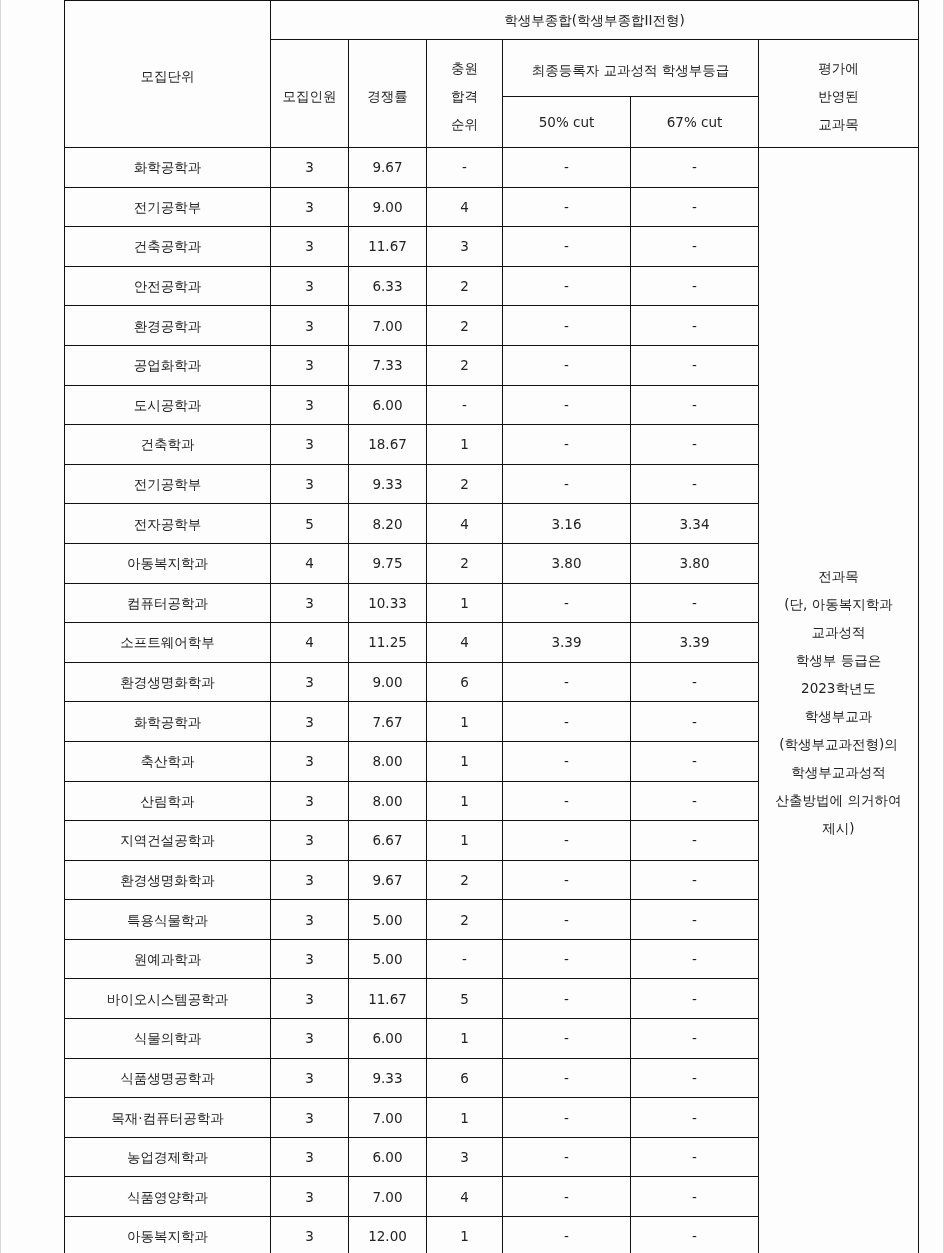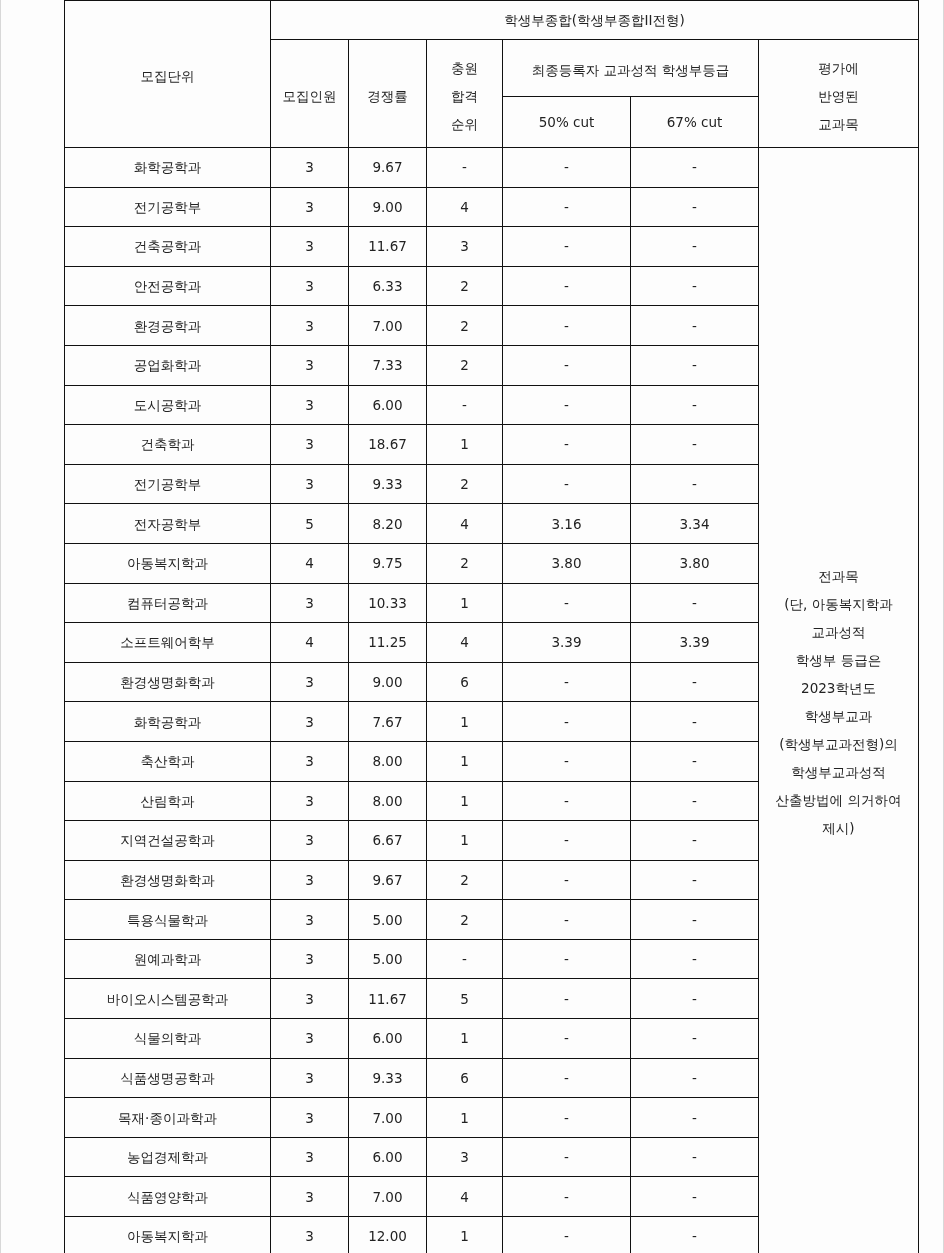--- a/index.html
+++ b/index.html
@@ -277,21 +277,21 @@
       </tr>
       <tr class="drow">
         <td class="name">식품생명공학과</td>
         <td>3</td>
         <td>9.33</td>
         <td>6</td>
         <td>-</td>
         <td>-</td>
       </tr>
       <tr class="drow">
-        <td class="name">목재·종이과학과</td>
+        <td class="name">목재·컴퓨터공학과</td>
         <td>3</td>
         <td>7.00</td>
         <td>1</td>
         <td>-</td>
         <td>-</td>
       </tr>
       <tr class="drow">
         <td class="name">농업경제학과</td>
         <td>3</td>
         <td>6.00</td>

